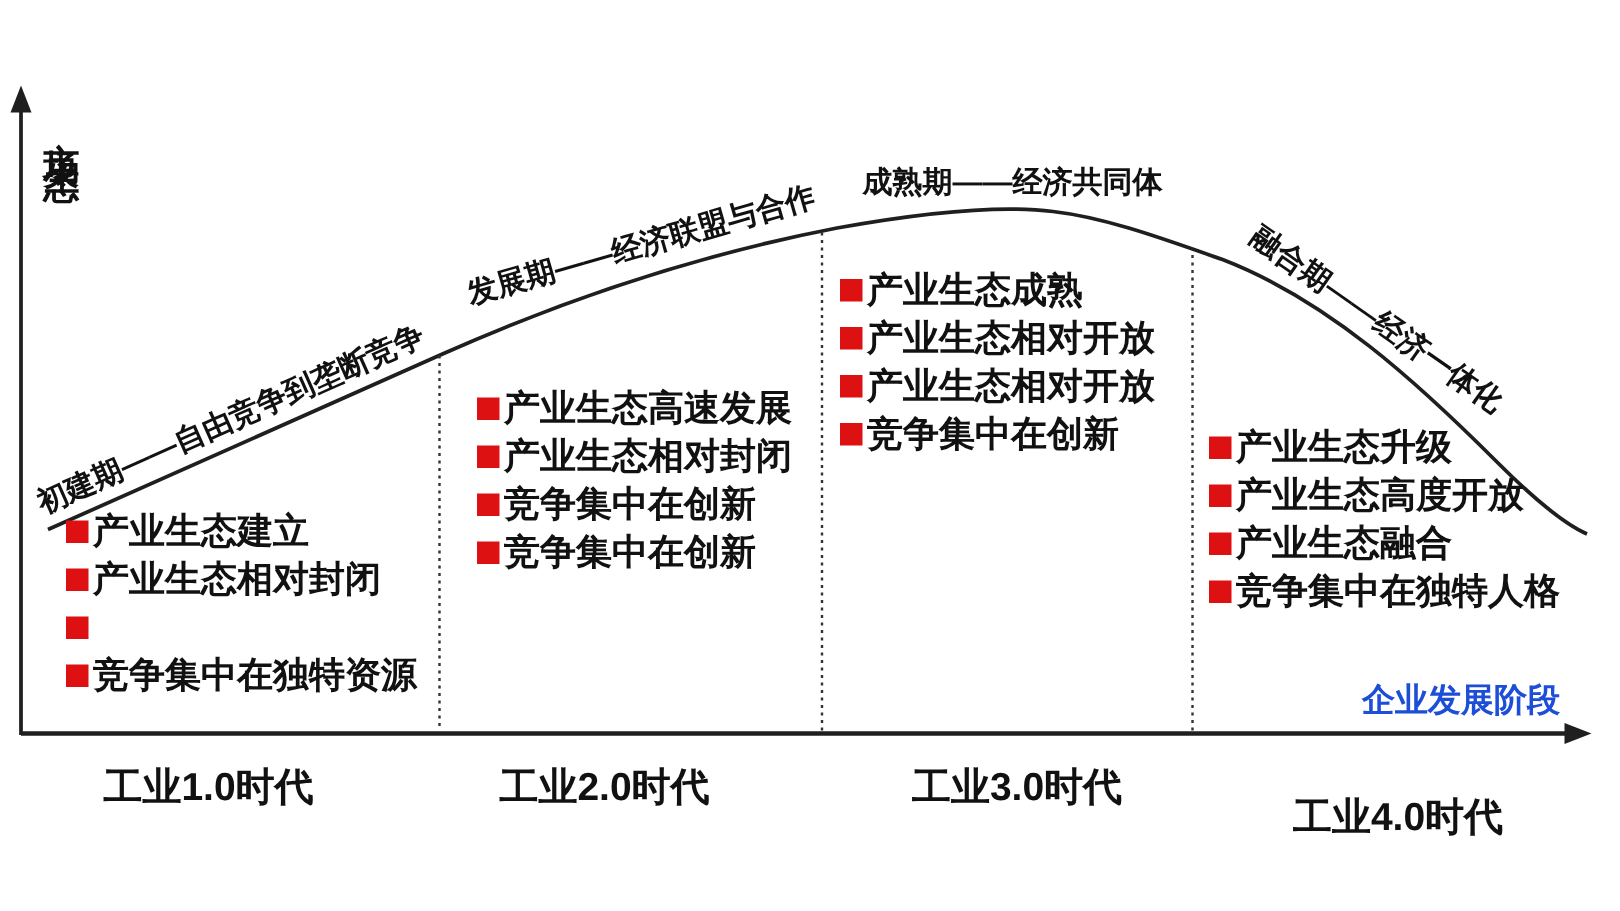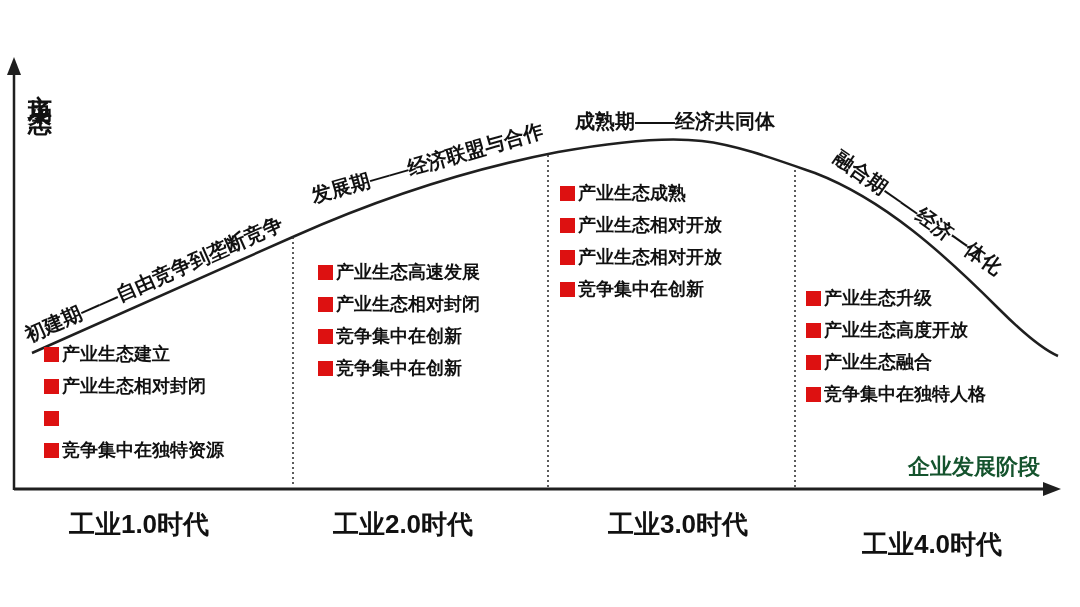--- a/index.html
+++ b/index.html
@@ -9,36 +9,36 @@
   }
   svg.layer { position:absolute; left:0; top:0; width:1080px; height:607px; }
 
   .y-label {
     position:absolute; left:24px; top:76px;
     writing-mode:vertical-rl; text-orientation:upright;
     font-size:24px; font-weight:bold; color:#111; letter-spacing:5px;
   }
   .x-label {
     position:absolute; left:908px; top:452px;
-    font-size:22px; font-weight:bold; color:#14532d; white-space:nowrap;
+    font-size:22px; font-weight:bold; color:#1d4ed8; white-space:nowrap;
   }
 
   .phase {
     position:absolute; font-size:20px; font-weight:bold; color:#111;
     white-space:nowrap; transform-origin:left center;
   }
   .phase1 { left:26px;  top:323px; transform:rotate(-24deg); }
   .phase2 { left:312px; top:183px; transform:rotate(-16deg); }
   .phase3 { left:575px; top:108px; }
   .phase4 { left:836px; top:142px; transform:rotate(35deg); }
 
   .col { position:absolute; }
   .row {
     display:flex; align-items:center; height:32px;
-    font-size:18px; font-weight:bold; color:#111; white-space:nowrap;
+    font-size:24px; font-weight:bold; color:#111; white-space:nowrap;
   }
   .bullet-square {
     width:15px; height:15px; background:#dd1111; margin-right:3px; flex:none;
   }
   .col1 { left:44px;  top:338px; }
   .col2 { left:318px; top:256px; }
   .col3 { left:560px; top:177px; }
   .col4 { left:806px; top:282px; }
 
   .era {

